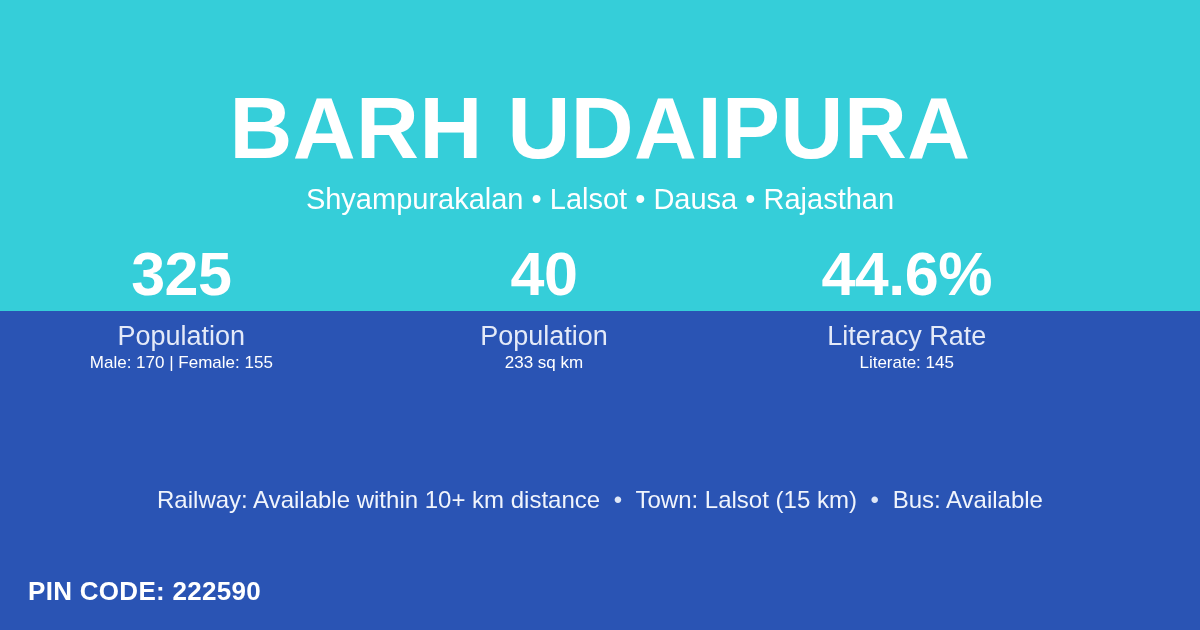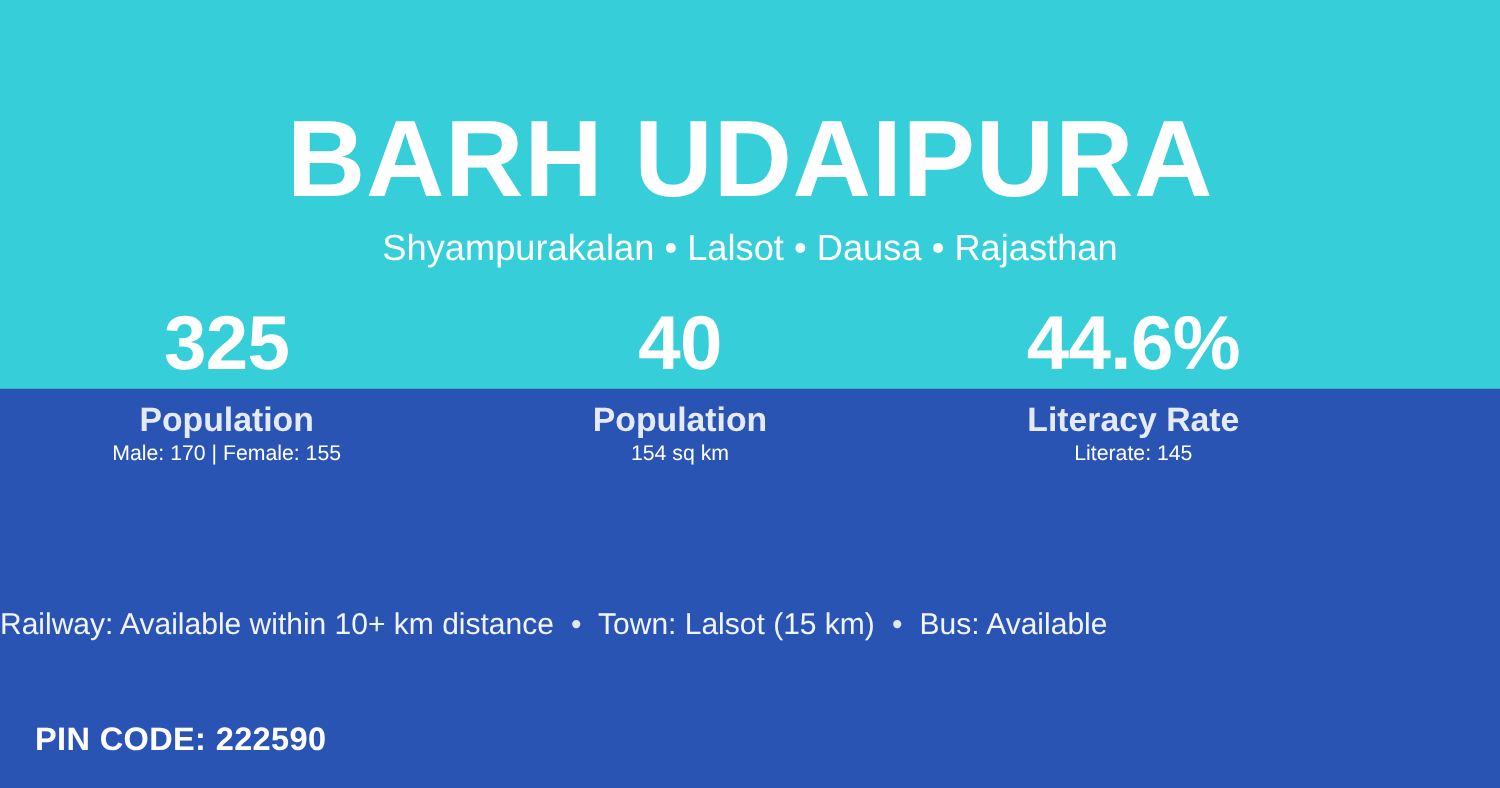--- a/index.html
+++ b/index.html
@@ -86,41 +86,41 @@
     font-weight: bold;
     line-height: 62px;
     letter-spacing: -0.5px;
     height: 68px;
     display: block;
   }
 
   .stat-label {
     color: #e4eaf8;
     font-size: 27px;
-    font-weight: bold;
+    font-weight: normal;
     line-height: 32px;
     display: block;
     margin-top: 9px;
   }
 
   .stat-sub {
     color: #ffffff;
     font-size: 17px;
     font-weight: normal;
     line-height: 22px;
     display: block;
   }
 
   
   #amenities {
     position: absolute;
     left: 0;
     top: 484px;
     width: 1200px;
-    text-align: left;
+    text-align: center;
     color: #f0f4fc;
     font-size: 24px;
     font-weight: normal;
     line-height: 32px;
     white-space: nowrap;
   }
 
   #amenities .sep {
     display: inline-block;
     padding: 0 7px;
@@ -166,21 +166,21 @@
 
     <div class="stat">
       <span class="stat-value">325</span>
       <span class="stat-label">Population</span>
       <span class="stat-sub">Male: 170  | Female: 155</span>
     </div>
 
     <div class="stat">
       <span class="stat-value">40</span>
       <span class="stat-label">Population</span>
-      <span class="stat-sub">154 sq km</span>
+      <span class="stat-sub">233 sq km</span>
     </div>
 
     <div class="stat">
       <span class="stat-value">44.6%</span>
       <span class="stat-label">Literacy Rate</span>
       <span class="stat-sub">Literate: 145</span>
     </div>
 
   </div>
 

